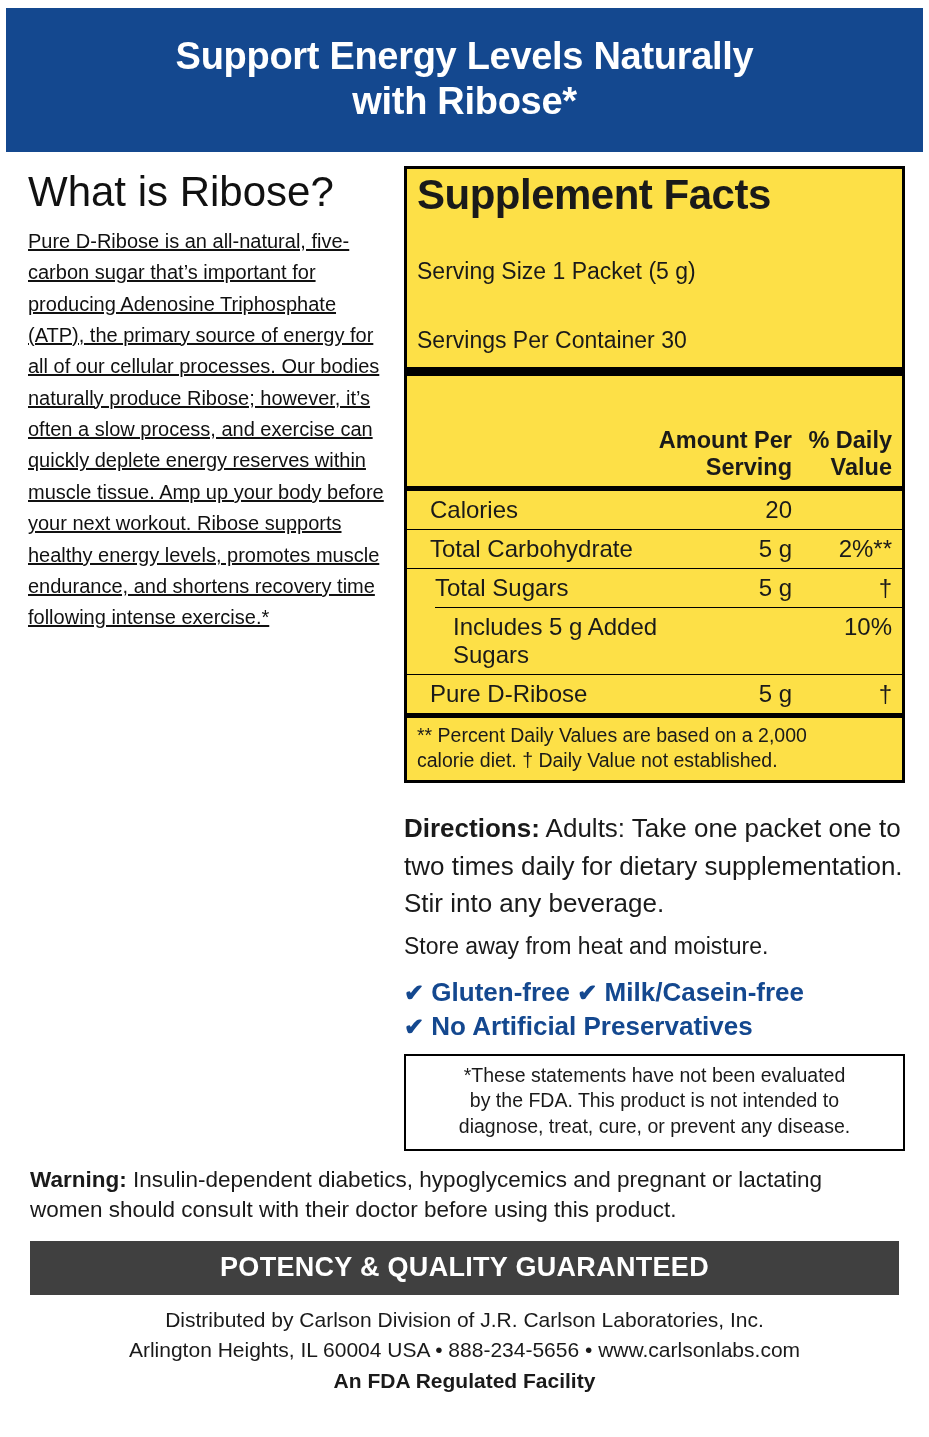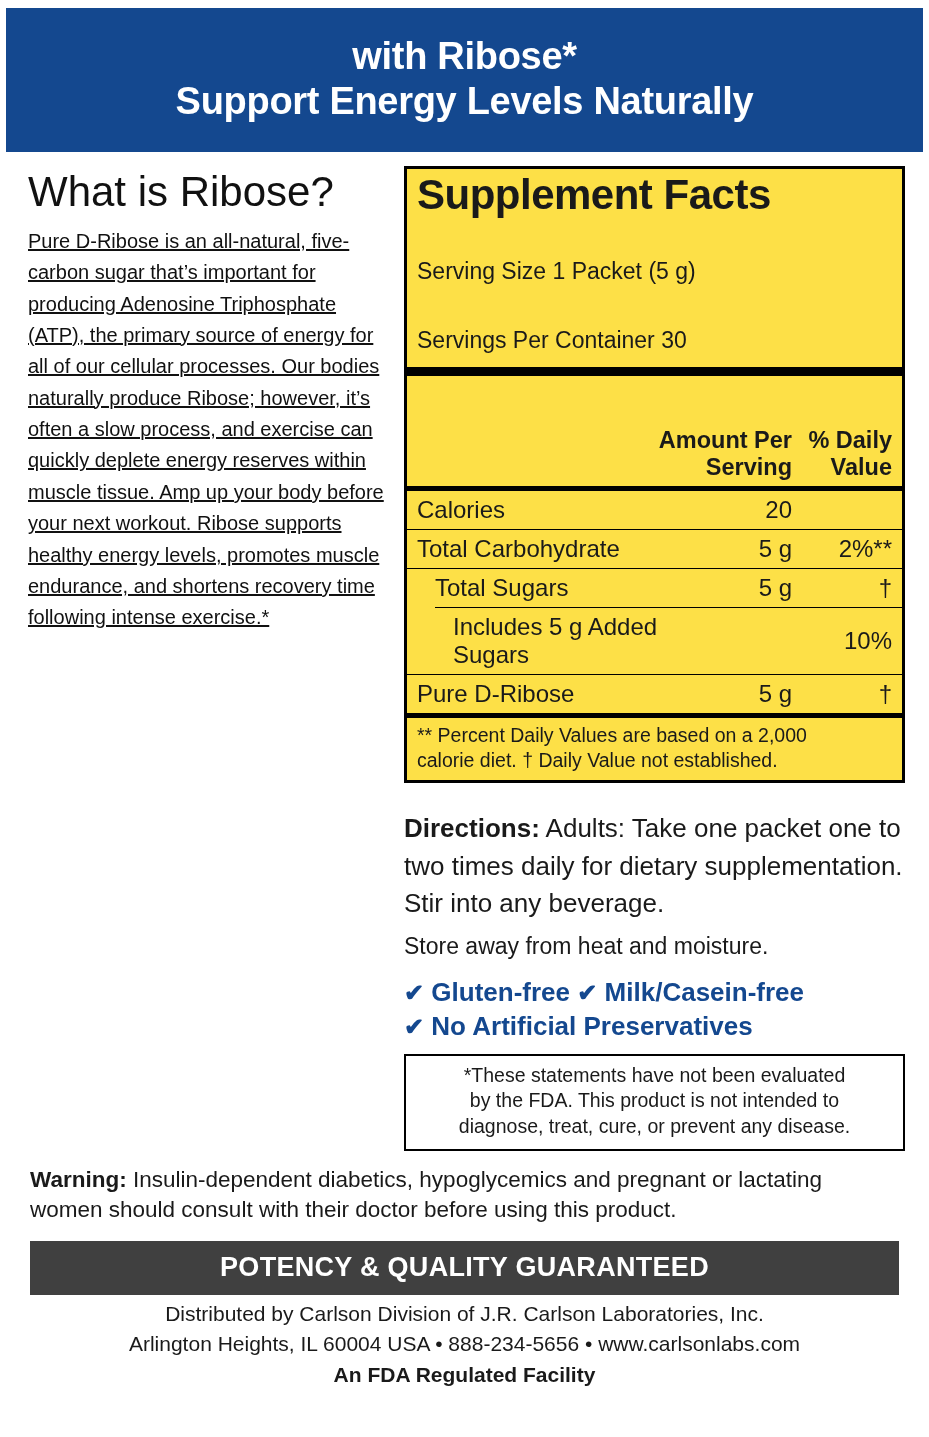--- a/index.html
+++ b/index.html
@@ -108,23 +108,23 @@
   .sf-head .amt {
     width: 220px;
   }
   .sf-head .dv {
     width: 100px;
     text-align: right;
     margin-top: 48px;
   }
   .sf-row {
     display: flex;
-    align-items: center;
+    align-items: flex-start;
     font-size: 24px;
-    padding: 5px 10px 5px 10px;
+    padding: 5px 10px 5px 23px;
   }
   .sf-row .nm { flex: 1; text-align: left; }
   .sf-row .v1 { width: 105px; text-align: right; }
   .sf-row .v2 { width: 100px; text-align: right; }
   .indent1 { padding-left: 28px; }
   .indent2 { padding-left: 46px; }
   .sf-foot {
     font-size: 19.5px;
     line-height: 1.28;
     padding: 5px 10px 7px 10px;
@@ -173,32 +173,32 @@
     font-weight: bold;
     font-size: 27px;
     letter-spacing: 0.3px;
     padding: 11px 0 12px 0;
     margin: 16px 30px 0 30px;
   }
   .footer {
     text-align: center;
     font-size: 21px;
     line-height: 1.45;
-    padding: 4px 20px 0 20px;
+    padding: 10px 20px 0 20px;
   }
   .footer .bold { font-weight: bold; }
 </style>
 </head>
 <body>
 
 <div class="page">
 
   <div class="banner">
+    <div class="banner-line">Support Energy Levels Naturally</div>
     <div class="banner-line">with Ribose*</div>
-    <div class="banner-line">Support Energy Levels Naturally</div>
   </div>
 
   <div class="main">
 
     <div class="left-col">
       <div class="what-title">What is Ribose?</div>
       <div class="body-text">Pure D-Ribose is an all-natural, five-carbon sugar that’s important for producing Adenosine Triphosphate (ATP), the primary source of energy for all of our cellular processes. Our bodies naturally produce Ribose; however, it’s often a slow process, and exercise can quickly deplete energy reserves within muscle tissue. Amp up your body before your next workout. Ribose supports healthy energy levels, promotes muscle endurance, and shortens recovery time following intense exercise.*</div>
     </div>
 
     <div class="right-col">

